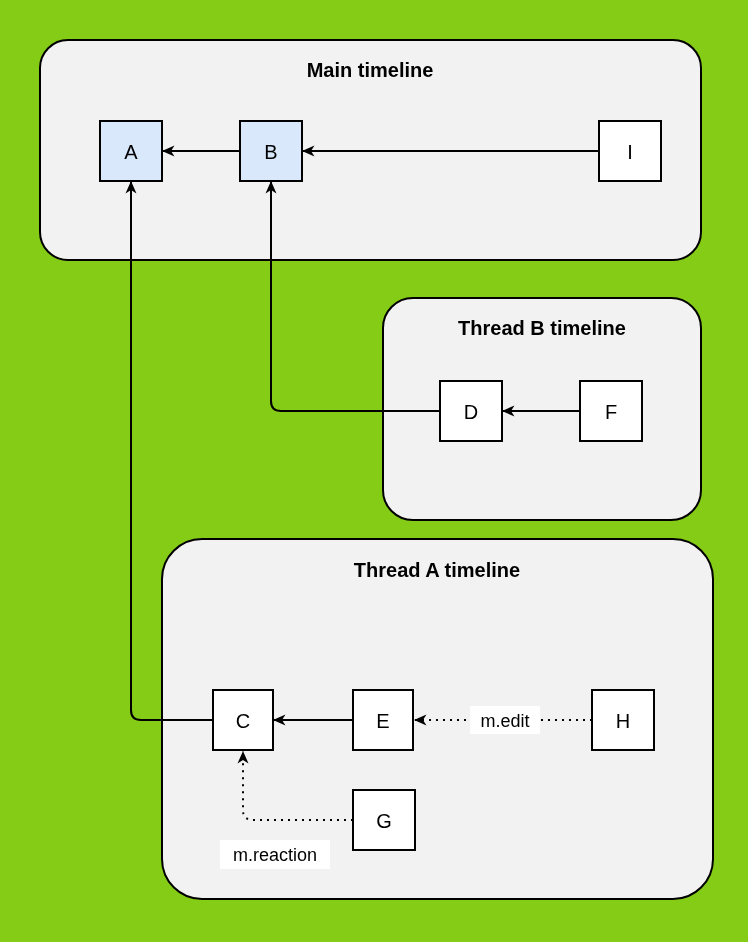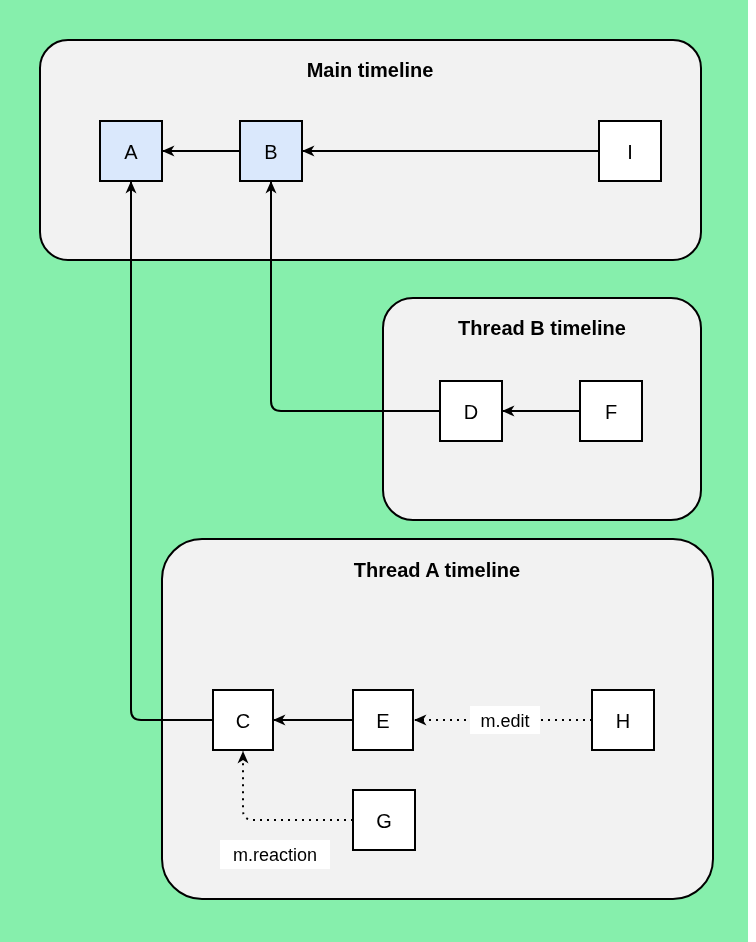--- a/index.html
+++ b/index.html
@@ -5,21 +5,21 @@
   html, body {
     margin: 0;
     padding: 0;
     background: #ffffff;
     font-family: "Liberation Sans", sans-serif;
   }
   .canvas-wrap {
     width: 748px;
     height: 942px;
     position: relative;
-    background: #86efac;
+    background: #84cc16;
   }
   svg { display: block; }
   .group-box   { stroke: #000000; stroke-width: 2; }
   .node-box    { stroke: #000000; stroke-width: 2; }
   .edge        { stroke: #000000; stroke-width: 2; fill: none; stroke-linejoin: round; }
   .edge.dotted { stroke-dasharray: 2 5; }
   .group-title {
     font-family: "Liberation Sans", sans-serif;
     font-size: 20px;
     font-weight: bold;

